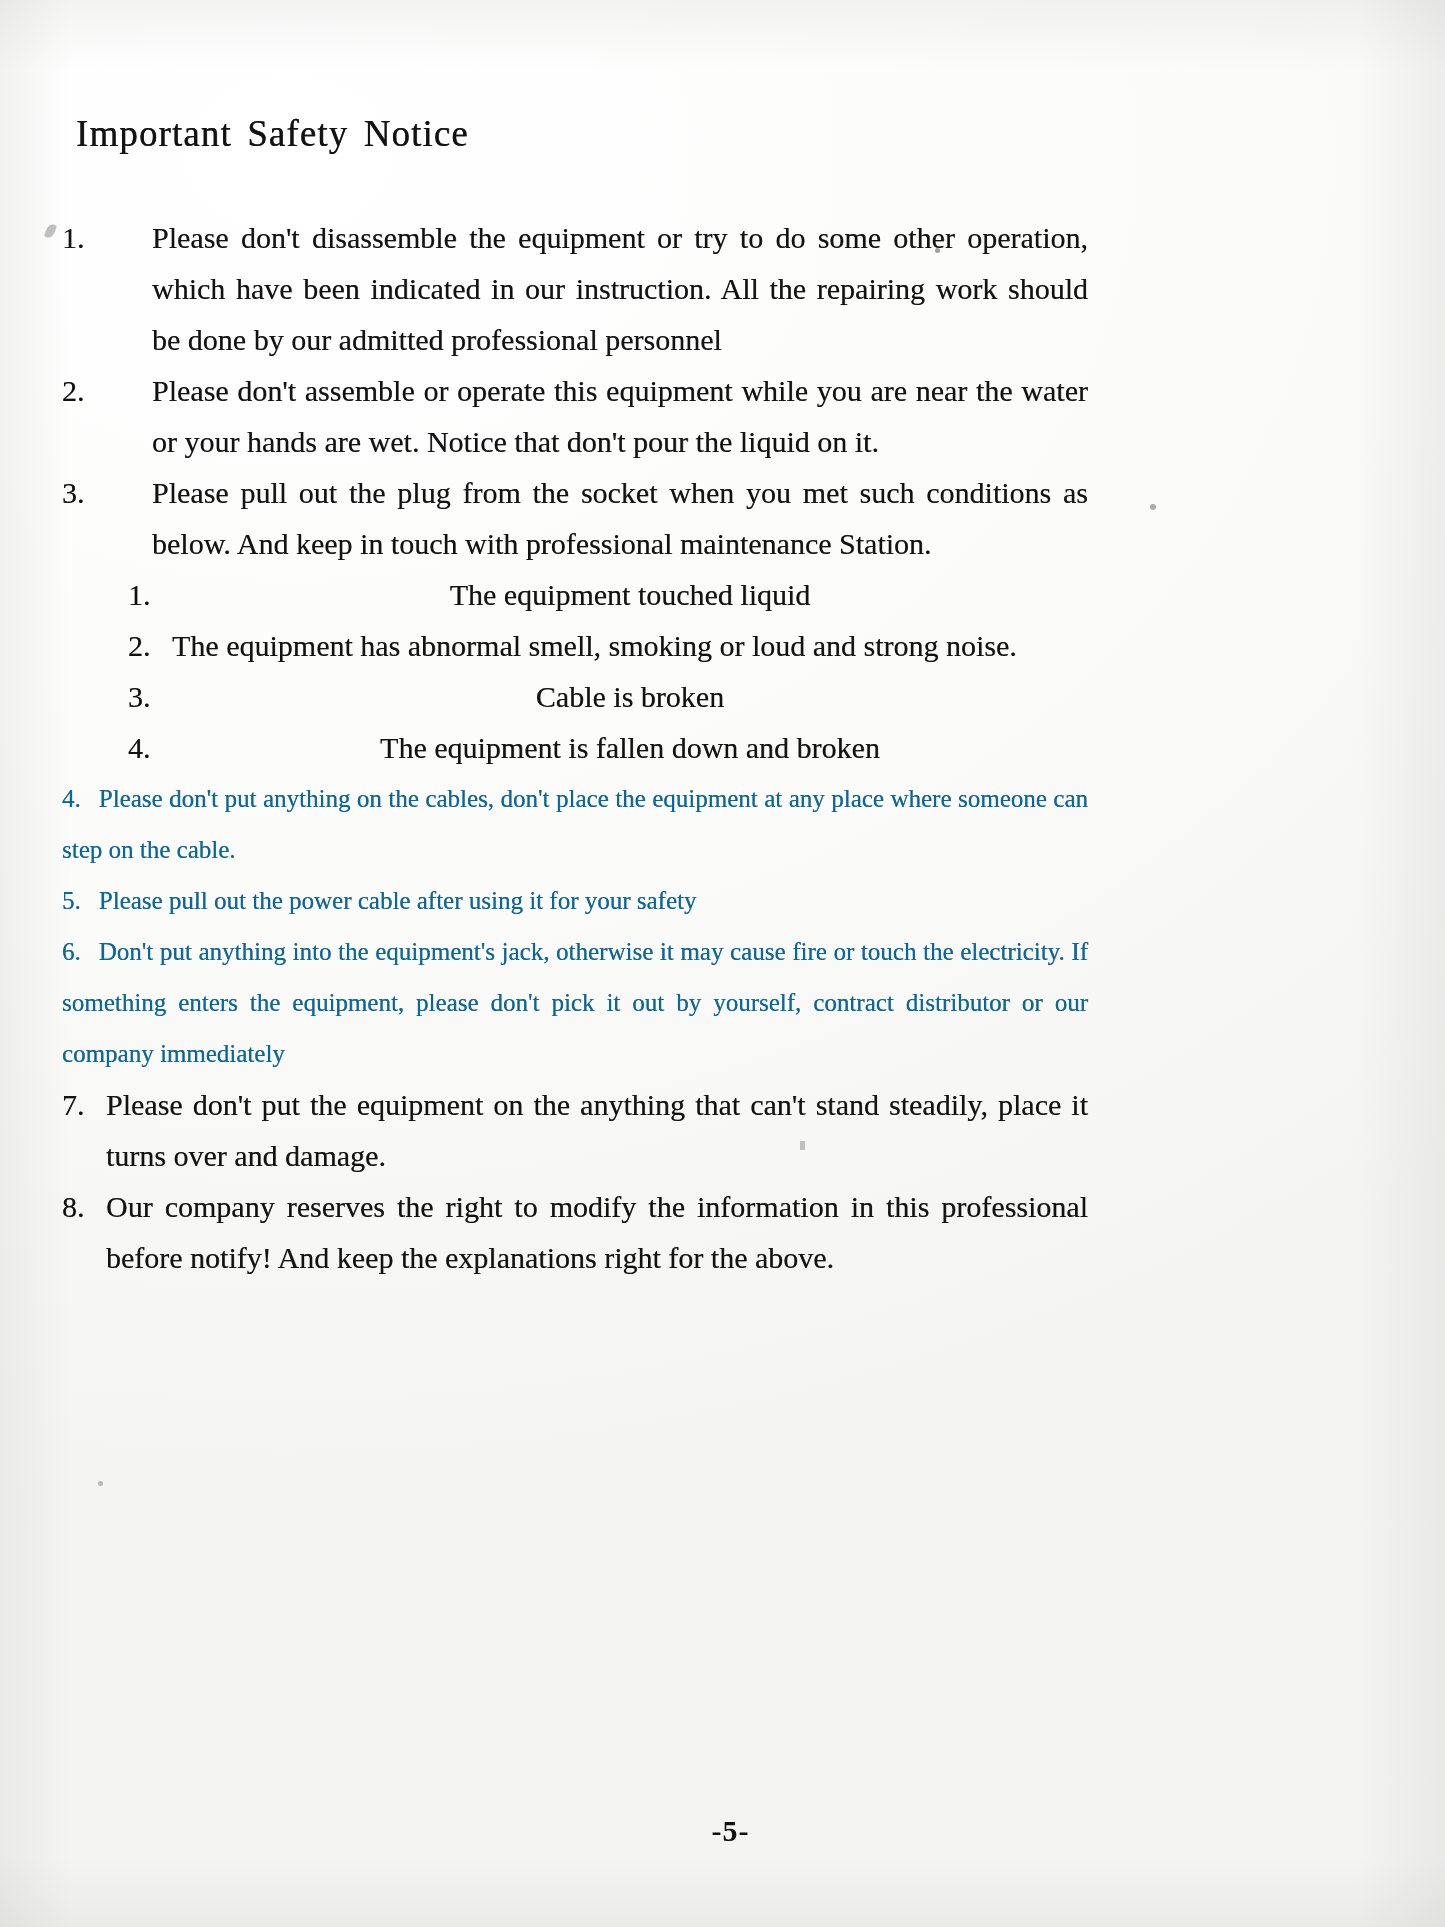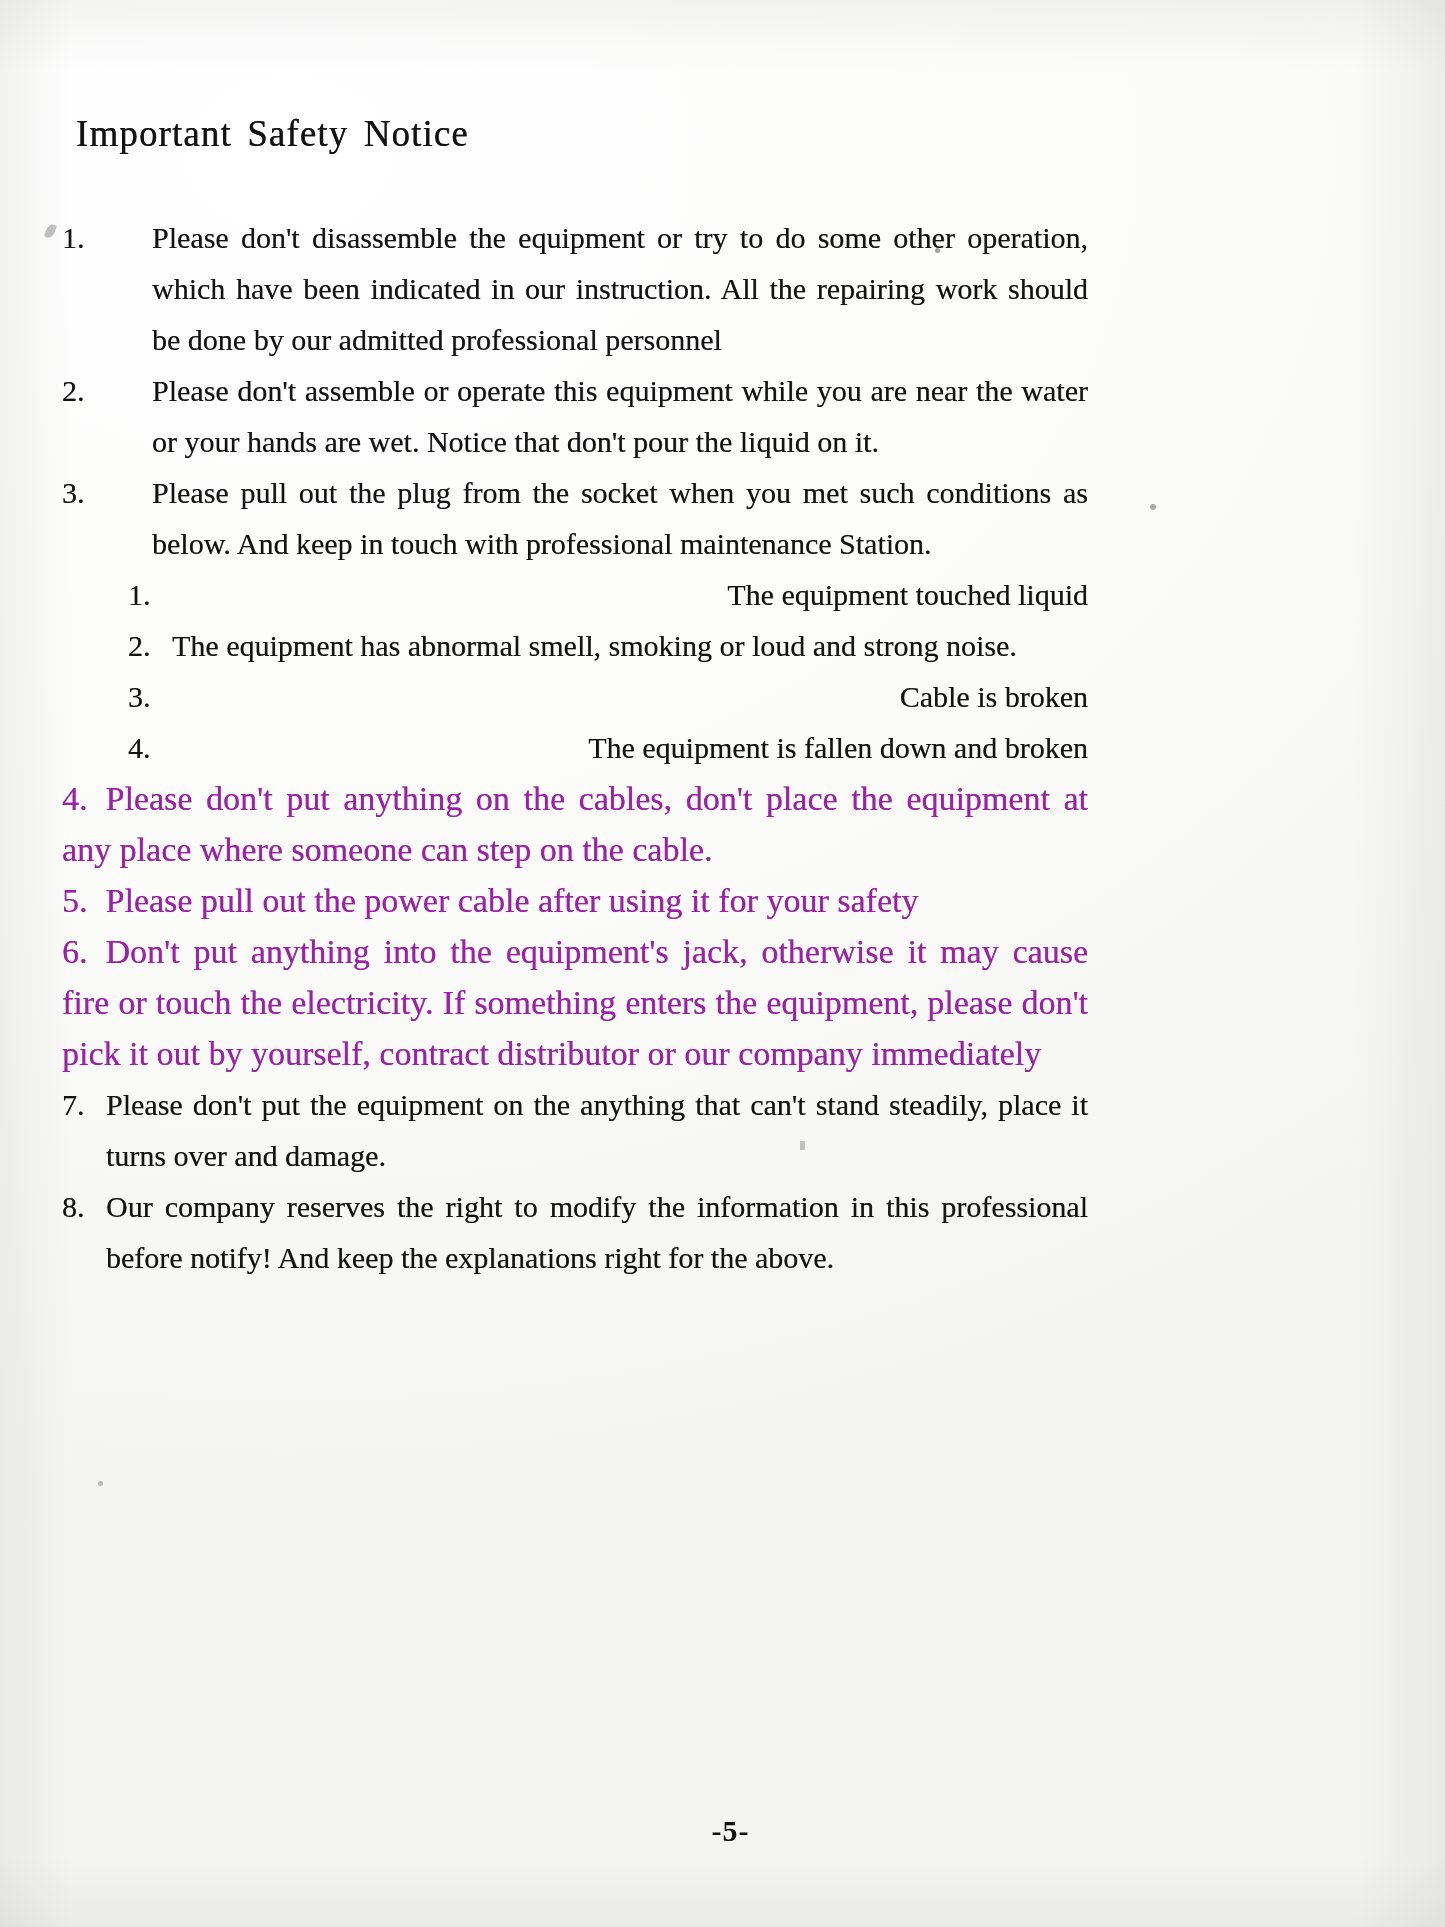--- a/index.html
+++ b/index.html
@@ -93,30 +93,30 @@
   
   .lvl1 .marker { width: 66px; }
   .lvl1 .text  { text-align: justify; text-justify: inter-word; margin-left: 24px; }
 
   
   .sub {
     margin-left: 66px;
   }
   .sub .marker { width: 44px; }
   .sub .text { text-align: justify; }
-  .sub .text.nojust { text-align: right; }
+  .sub .text.nojust { text-align: center; }
 
   .indent-item .marker { width: 44px; }
   .indent-item .text  { text-align: justify; }
 
   
   .para-num {
-    font-size: 34px;
+    font-size: 25px;
     line-height: 51px;
-    color: #a21caf;
+    color: #0369a1;
     text-align: justify;
     text-justify: inter-word;
     text-shadow: 0.3px 0 0 rgba(20,20,20,0.55);
   }
   .para-num .num-inline {
     margin-right: 18px;
   }
   .para-num.tight { text-align: left; }
 
   

